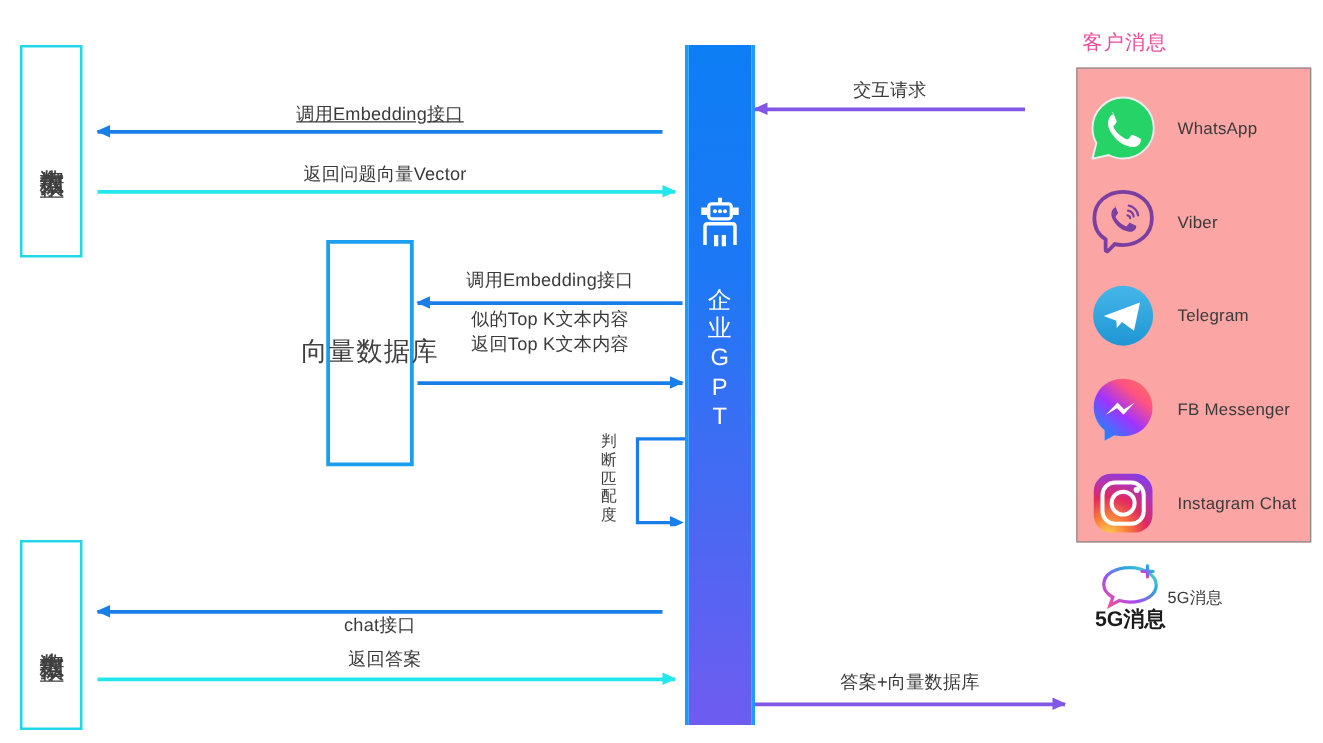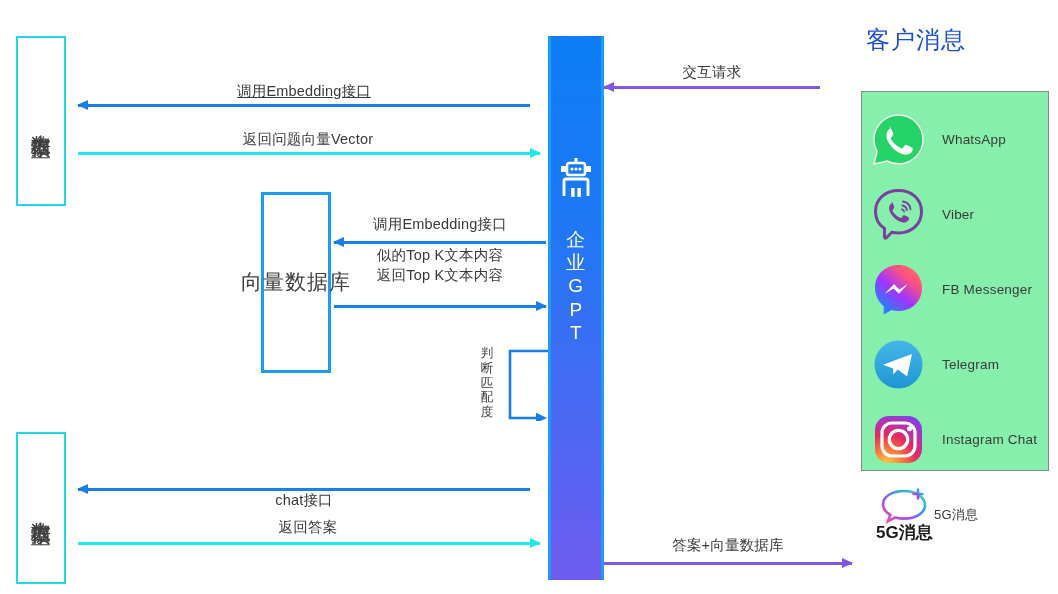--- a/index.html
+++ b/index.html
@@ -63,28 +63,27 @@
   
   #loop-path{position:absolute;left:500px;top:349px;width:48px;height:72px;}
   #loop-label{
     position:absolute;left:478px;top:346px;width:18px;
     font-size:12.5px;line-height:1.18;color:#3a3a3a;text-align:center;
   }
   #loop-label span{display:block;}
 
   
   #channel-title{
-    position:absolute;left:866px;top:24px;font-size:24px;color:#1d4ed8;
+    position:absolute;left:866px;top:24px;font-size:16px;color:#ec4899;
     letter-spacing:1px;
   }
   #channel-panel{
     position:absolute;left:861px;top:54px;width:188px;height:380px;
-    border:1px solid #8a8a8a;background:#86efac;box-sizing:border-box;
+    border:1px solid #8a8a8a;background:#fca5a5;box-sizing:border-box;
     padding-top:10px;
-    margin-top:37px;
   }
   .channel-row{
     display:flex;align-items:center;height:75px;padding-left:9px;
   }
   .channel-icon{width:55px;height:55px;flex:0 0 55px;position:relative;}
   .channel-name{
     margin-left:16px;font-size:13.5px;color:#3a3a3a;white-space:nowrap;
     letter-spacing:0.2px;
   }
   .channel-name.cn{font-size:13px;}
@@ -238,51 +237,51 @@
           <path d="M31 22.3 a2.6 2.6 0 0 1 2.1 2.2" fill="none" stroke="#7b3fa0" stroke-width="1.8" stroke-linecap="round"></path>
         </svg>
       </div>
       <div class="channel-name">Viber</div>
     </div>
 
     <div class="channel-row">
       <div class="channel-icon">
         <svg width="55" height="55" viewBox="0 0 55 55">
           <defs>
+            <linearGradient id="tg" x1="0" y1="0" x2="0" y2="1">
+              <stop offset="0%" stop-color="#46b6e8"></stop>
+                <stop offset="100%" stop-color="#1e96d4"></stop>
+            </linearGradient>
+          </defs>
+          <circle cx="27.5" cy="27.5" r="24" fill="url(#tg)"></circle>
+          <path d="M12 27.8 L41 17 L36.2 39.5 L26.6 32.6 L22.4 37.4 L22.1 31.6 Z" fill="#ffffff"></path>
+          <path d="M22.4 37.4 L22.1 31.6 L36.5 20.4 L22.1 31.6" fill="#d9eefa"></path>
+        </svg>
+      </div>
+      <div class="channel-name">Telegram</div>
+    </div>
+
+    <div class="channel-row">
+      <div class="channel-icon">
+        <svg width="55" height="55" viewBox="0 0 55 55">
+          <defs>
             <linearGradient id="ms" x1="0.1" y1="1" x2="0.9" y2="0">
               <stop offset="0%" stop-color="#0099ff"></stop>
               <stop offset="45%" stop-color="#a033ff"></stop>
               <stop offset="75%" stop-color="#ff5280"></stop>
               <stop offset="100%" stop-color="#ff7061"></stop>
             </linearGradient>
           </defs>
           <path d="M27.5 3 C14.3 3 4 12.7 4 25.8 c0 7.5 3.4 14.1 8.7 18.4 l0 8.3
                    l8.0 -4.4 c2.1 0.6 4.4 0.9 6.8 0.9 c13.2 0 23.5 -9.7 23.5 -22.8
                    S40.7 3 27.5 3 Z" fill="url(#ms)"></path>
           <path d="M13.8 31.8 L23.0 22.0 L28.2 27.4 L36.8 22.0 L27.8 31.8 L22.6 26.5 Z" fill="#ffffff"></path>
         </svg>
       </div>
       <div class="channel-name">FB Messenger</div>
-    </div>
-
-    <div class="channel-row">
-      <div class="channel-icon">
-        <svg width="55" height="55" viewBox="0 0 55 55">
-          <defs>
-            <linearGradient id="tg" x1="0" y1="0" x2="0" y2="1">
-              <stop offset="0%" stop-color="#46b6e8"></stop>
-                <stop offset="100%" stop-color="#1e96d4"></stop>
-            </linearGradient>
-          </defs>
-          <circle cx="27.5" cy="27.5" r="24" fill="url(#tg)"></circle>
-          <path d="M12 27.8 L41 17 L36.2 39.5 L26.6 32.6 L22.4 37.4 L22.1 31.6 Z" fill="#ffffff"></path>
-          <path d="M22.4 37.4 L22.1 31.6 L36.5 20.4 L22.1 31.6" fill="#d9eefa"></path>
-        </svg>
-      </div>
-      <div class="channel-name">Telegram</div>
     </div>
 
     <div class="channel-row">
       <div class="channel-icon">
         <svg width="55" height="55" viewBox="0 0 55 55">
           <defs>
             <radialGradient id="ig" cx="0.25" cy="1.05" r="1.2">
               <stop offset="0%" stop-color="#fdd24a"></stop>
               <stop offset="28%" stop-color="#f97c3c"></stop>
               <stop offset="55%" stop-color="#e3295f"></stop>

